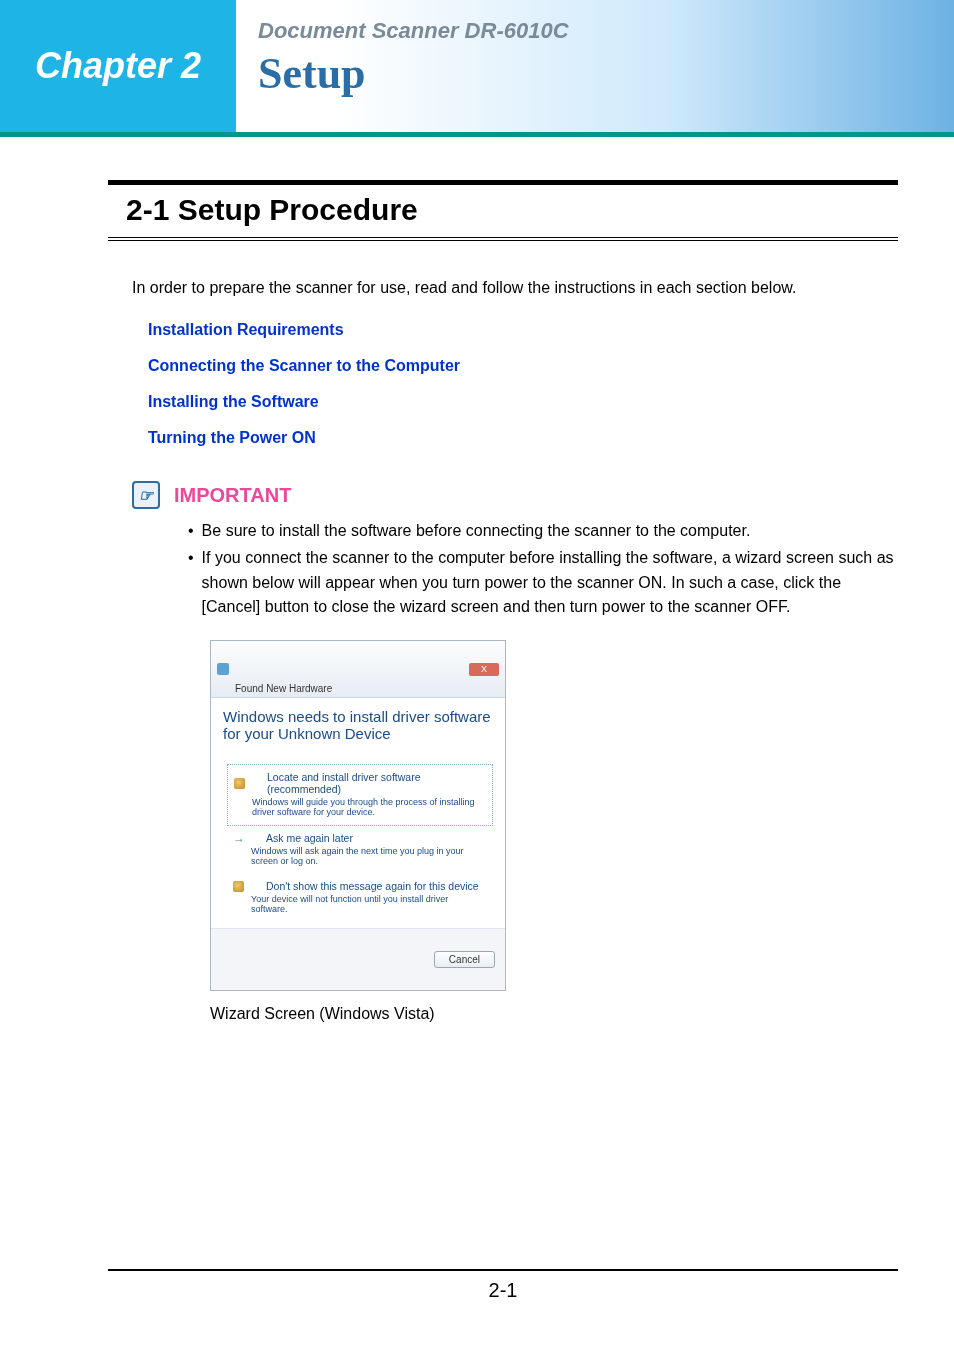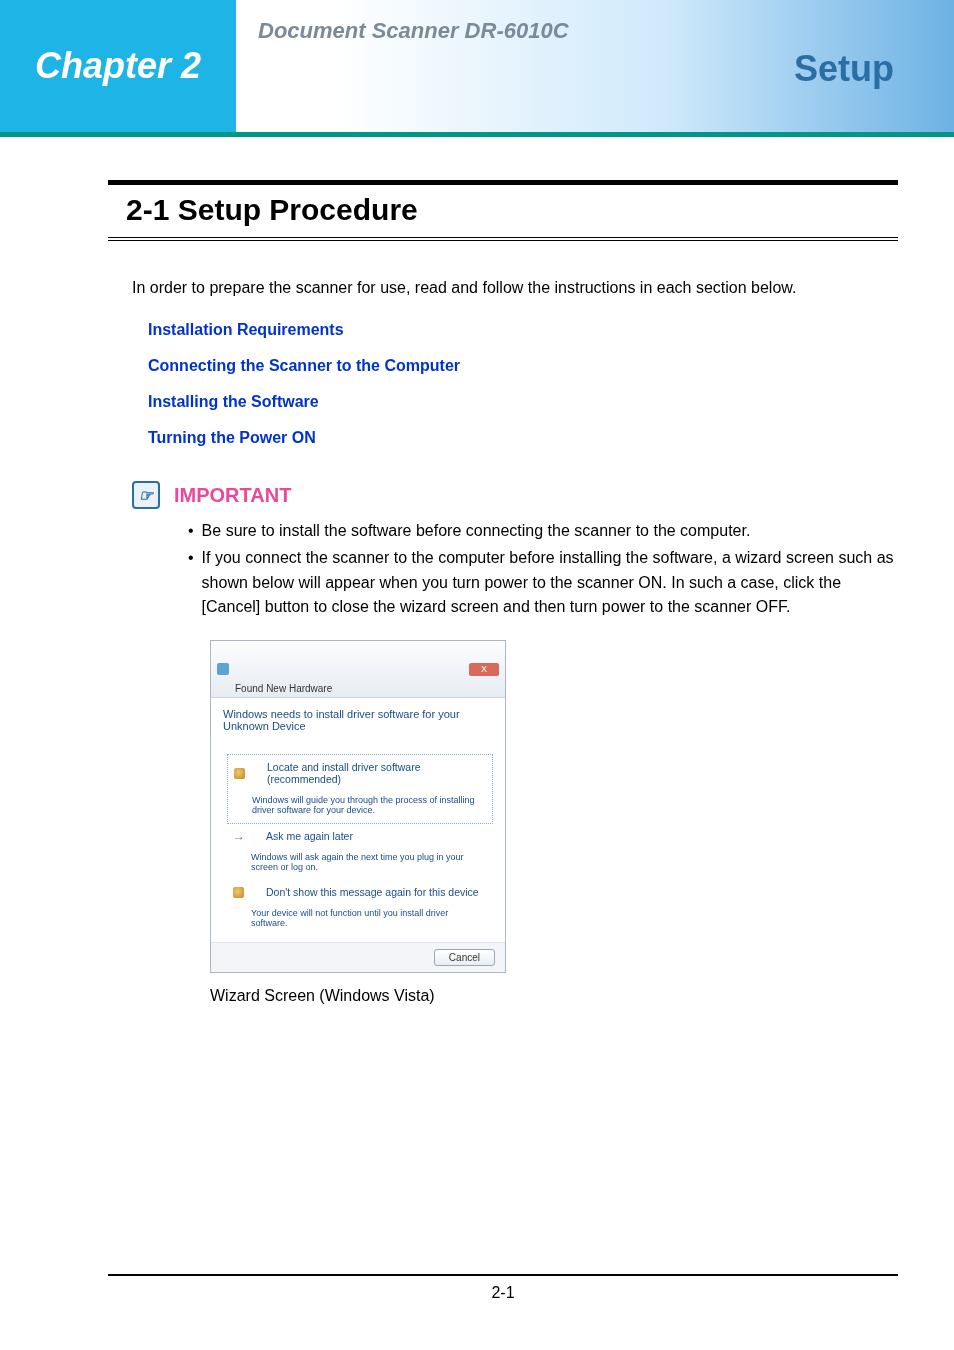--- a/index.html
+++ b/index.html
@@ -44,25 +44,26 @@
     font-weight: bold;
     font-size: 22px;
     color: #7a8a98;
     z-index: 2;
   }
   .chapter-title {
     position: absolute;
     top: 48px;
     left: 258px;
     right: 60px;
-    text-align: right;
+    text-align: left;
     color: #2a6ea5;
     font-weight: bold;
-    font-size: 36px;
+    font-size: 44px;
     z-index: 2;
+    font-family: Liberation Serif, serif;
   }
   .teal-rule {
     position: absolute;
     top: 132px;
     left: 0;
     right: 0;
     height: 5px;
     background: #009789;
     z-index: 2;
   }
@@ -179,62 +180,62 @@
     color: #fff;
     text-align: center;
     font-size: 9px;
     line-height: 13px;
   }
   .wizard-body {
     padding: 10px 12px 6px 12px;
   }
   .wizard-msg {
     color: #1a4c8a;
-    font-size: 11px;
+    font-size: 15px;
     margin-bottom: 22px;
   }
   .wizard-opt {
     padding: 6px 6px 8px 6px;
     margin-left: 4px;
   }
   .wizard-opt.sel {
     border: 1px dotted #8aa7cf;
   }
   .wizard-opt .otitle {
     color: #1a4c8a;
     font-size: 10.5px;
     display: flex;
     align-items: center;
     gap: 22px;
   }
   .wizard-opt .odesc {
     color: #1a4c8a;
     font-size: 9px;
     margin-left: 18px;
-    margin-top: 10px;
+    margin-top: 2px;
   }
   .shield {
     width: 11px; height: 11px;
     background: radial-gradient(circle at 40% 40%, #f0c870, #c08a20);
     border-radius: 2px;
     flex: 0 0 auto;
   }
   .arrow-ico {
     width: 11px; height: 11px;
     color: #3a9b3a;
     font-weight: bold;
     flex: 0 0 auto;
     text-align: center;
     line-height: 11px;
     font-size: 12px;
   }
   .wizard-footer {
     background: #f3f5f8;
     border-top: 1px solid #dfe5ee;
-    padding: 6px 10px;
+    padding: 22px 10px;
     display: flex;
     justify-content: flex-end;
     text-align: center;
   }
   .cancel-btn {
     border: 1px solid #9aa7b8;
     border-radius: 3px;
     background: linear-gradient(#ffffff, #e9edf3);
     padding: 2px 14px;
     font-size: 10px;
@@ -246,21 +247,21 @@
     font-size: 16px;
   }
   .footer {
     position: absolute;
     bottom: 48px;
     left: 108px;
     right: 56px;
     border-top: 2px solid #000;
     text-align: center;
     padding-top: 8px;
-    font-size: 16px;
+    font-size: 20px;
   }
 </style>
 </head>
 <body>
 
 <div class="top-bg"></div>
 
 <div class="chapter-block">
   <span>Chapter 2</span>
 </div>

